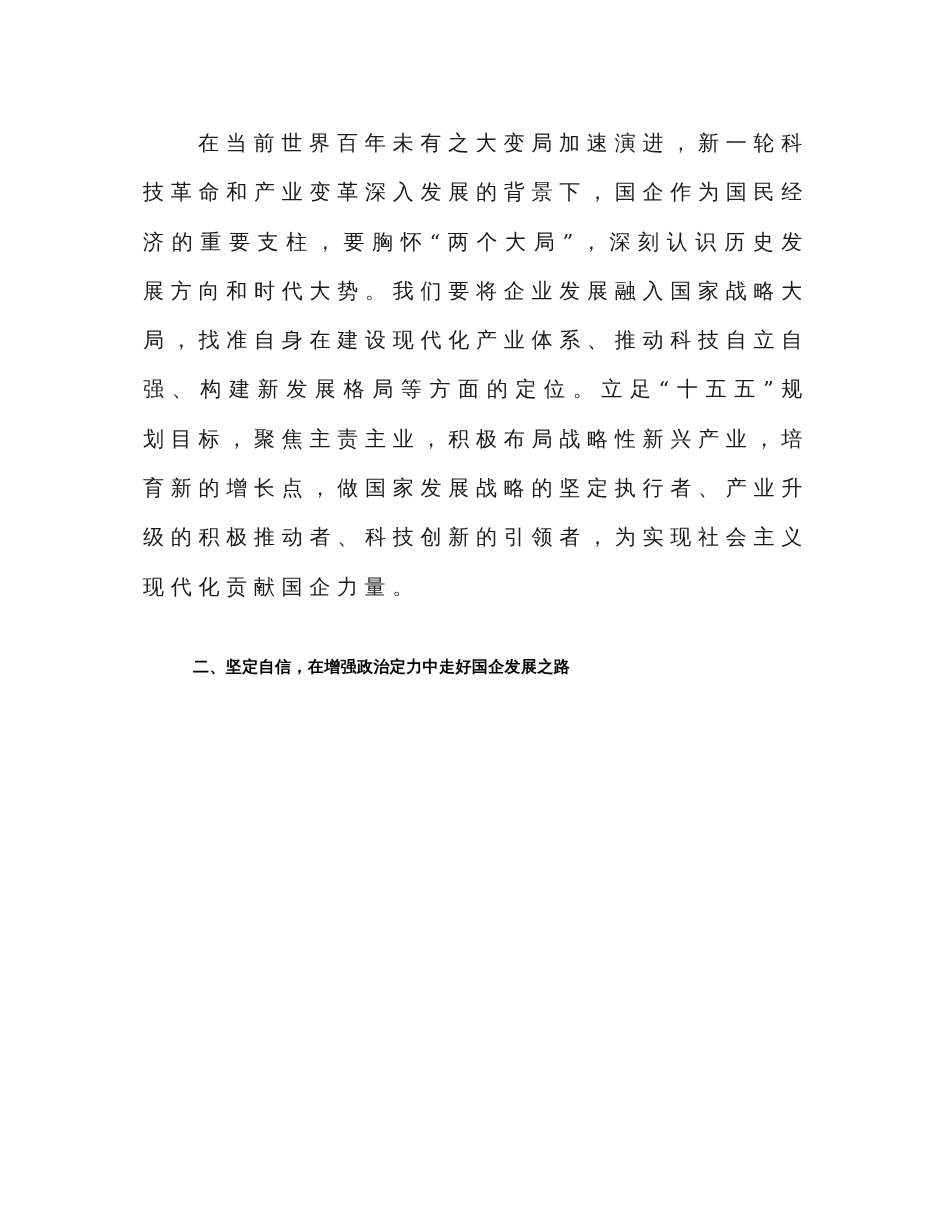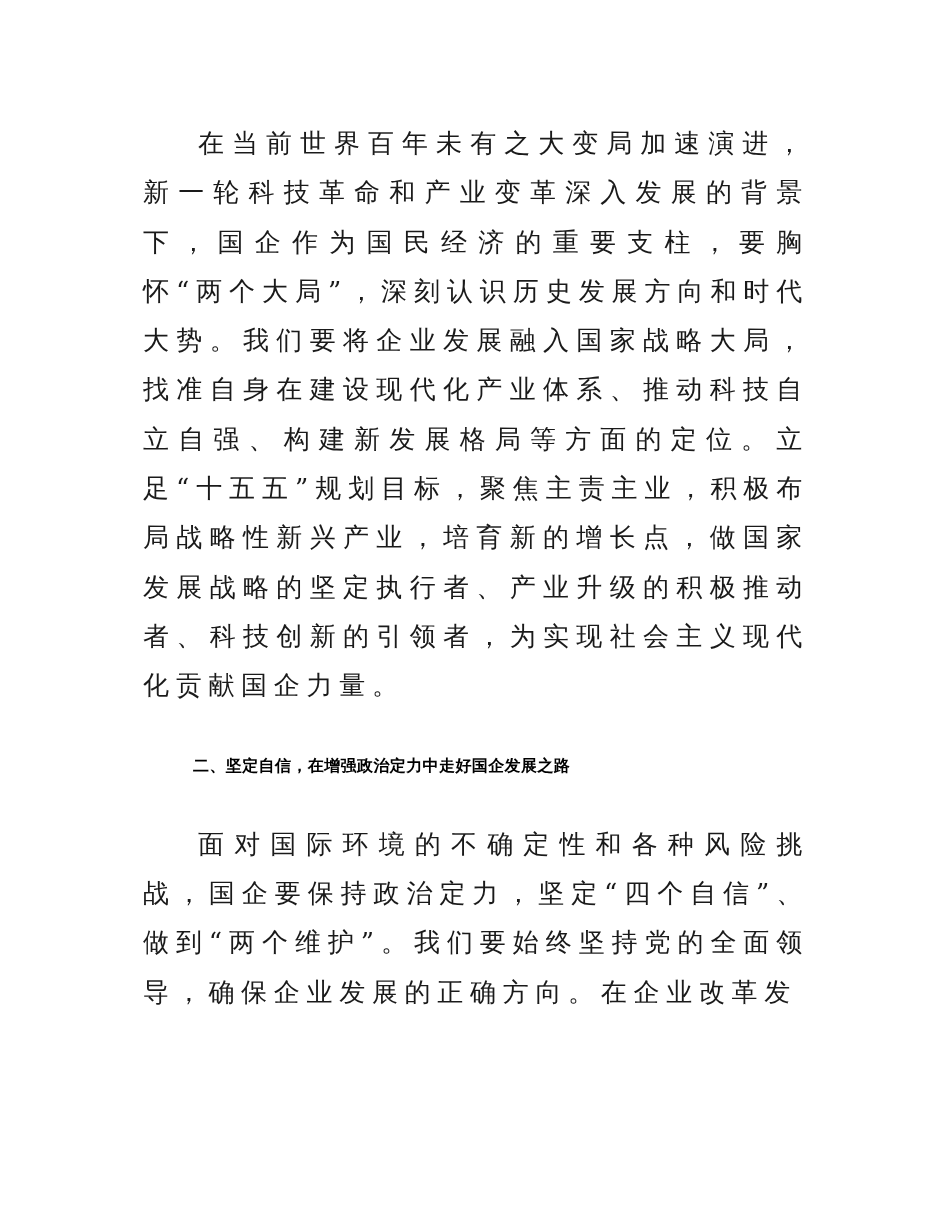--- a/index.html
+++ b/index.html
@@ -22,21 +22,21 @@
   }
   .content {
     position: absolute;
     left: 143px;
     top: 119px;
     width: 666px;
   }
   .para {
     margin: 0;
     font-family: "DejaVu Serif", "Liberation Serif", serif;
-    font-size: 26px;
+    font-size: 21px;
     line-height: 49.3px;
     letter-spacing: 6.7px;
     color: #1a1a1a;
     text-indent: 55px;
     text-align: justify;
     text-align-last: left;
     word-break: break-all;
     font-weight: normal;
   }
   .para.quote-start {
@@ -65,15 +65,14 @@
   <div class="content">
     <p class="para">在当前世界百年未有之大变局加速演进，新一轮科技革命和产业变革深入发展的背景下，国企作为国民经济的重要支柱，要胸怀“两个大局”，深刻认识历史发展方向和时代大势。我们要将企业发展融入国家战略大局，找准自身在建设现代化产业体系、推动科技自立自强、构建新发展格局等方面的定位。立足“十五五”规划目标，聚焦主责主业，积极布局战略性新兴产业，培育新的增长点，做国家发展战略的坚定执行者、产业升级的积极推动者、科技创新的引领者，为实现社会主义现代化贡献国企力量。</p>
 
     <div class="gap"></div>
 
     <h2 class="heading">二、坚定自信，在增强政治定力中走好国企发展之路</h2>
 
 
     <div class="gap"></div>
 
-    <p class="para">面对国际环境的不确定性和各种风险挑战，国企要保持政治定力，坚定“四个自信”、做到“两个维护”。我们要始终坚持党的全面领导，确保企业发展的正确方向。在企业改革发</p>
   </div>
 </div>
 
 </body></html>

